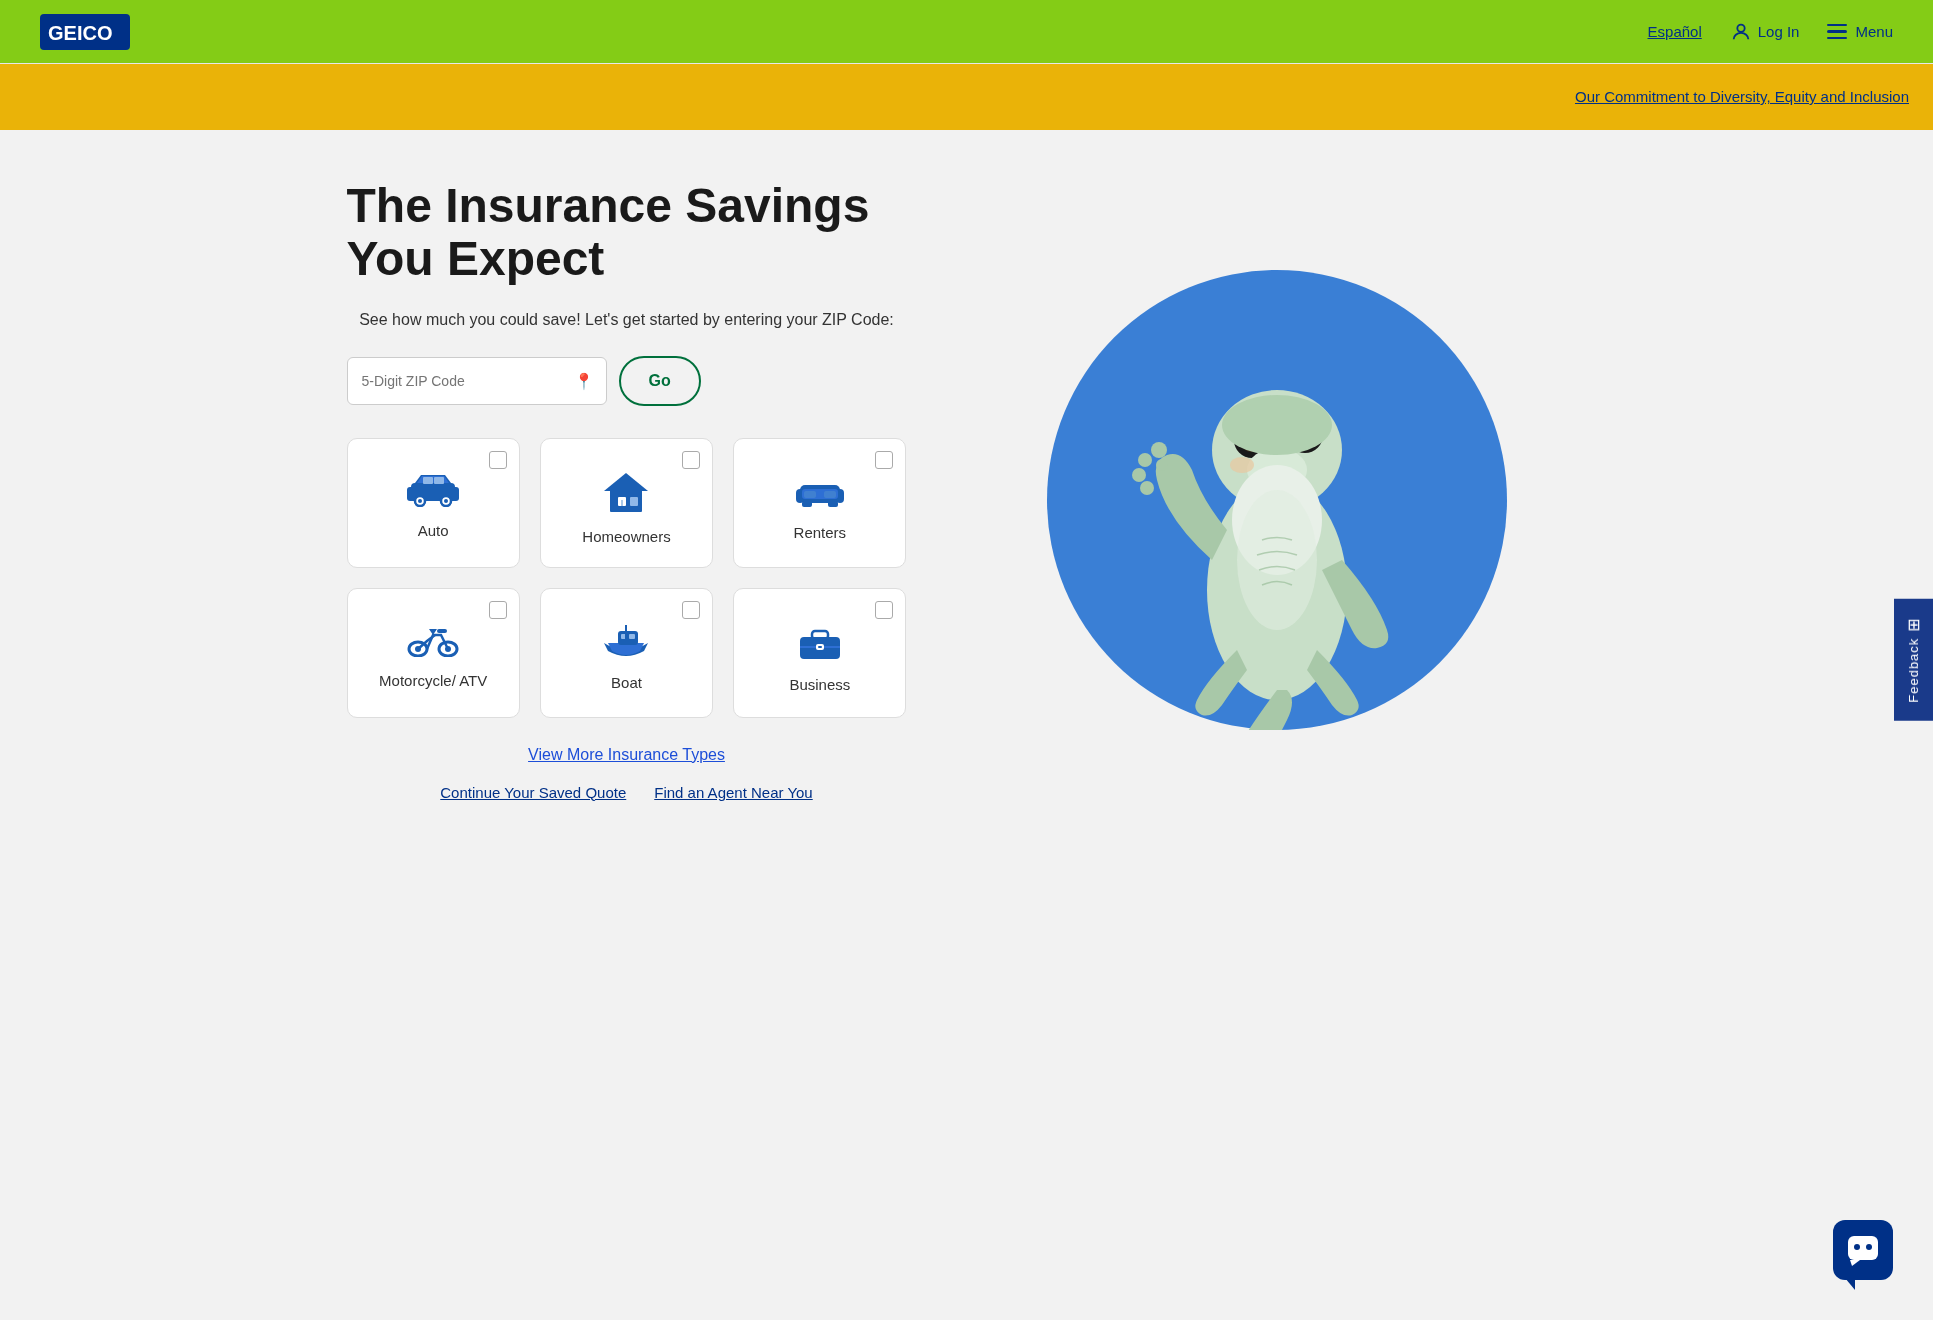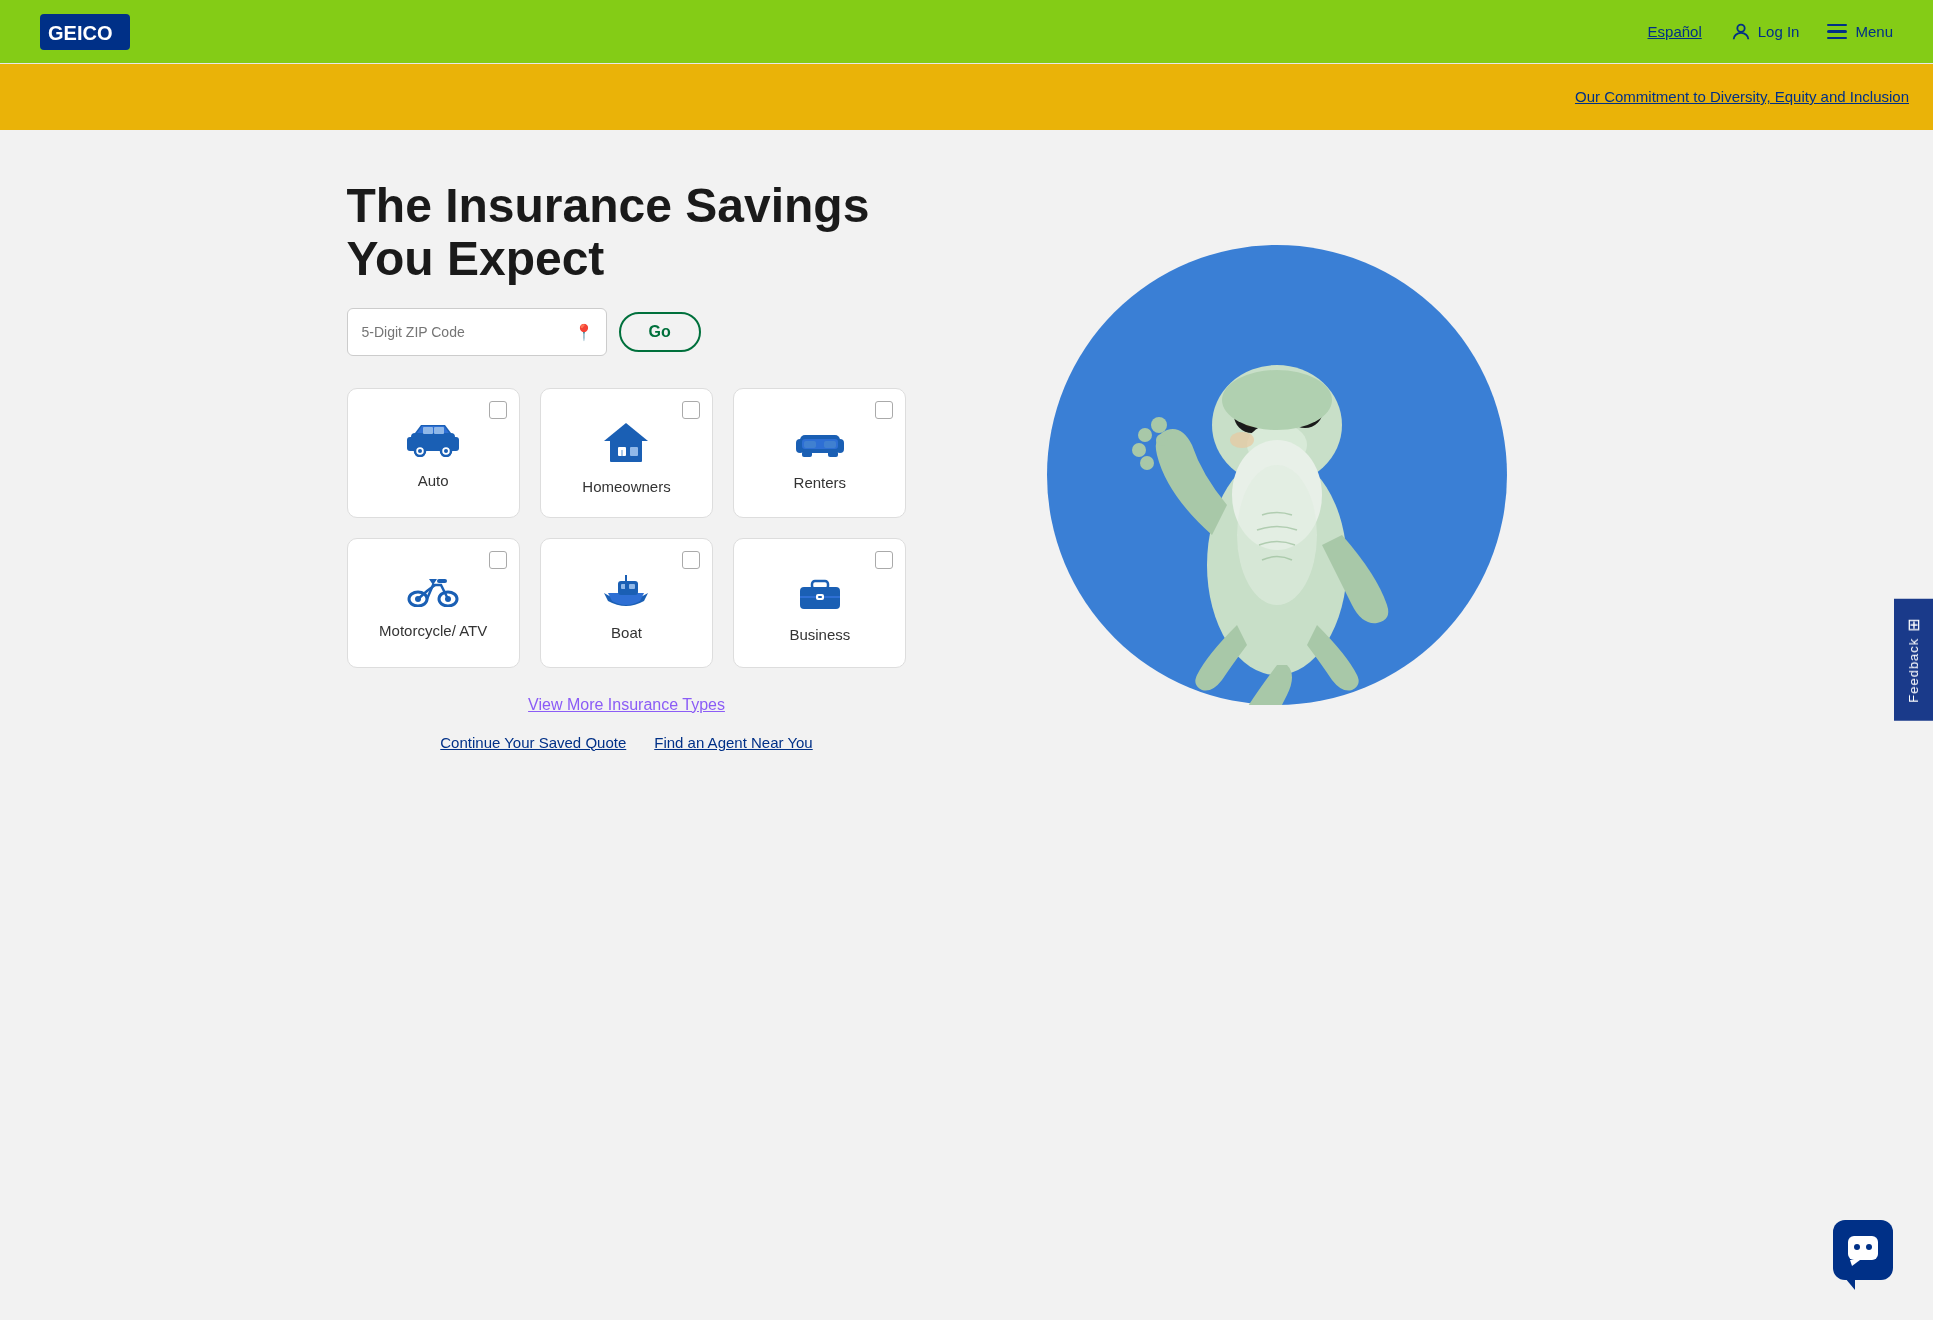--- a/index.html
+++ b/index.html
@@ -139,21 +139,21 @@
     }
     .location-icon {
       position: absolute;
       right: 12px;
       top: 50%;
       transform: translateY(-50%);
       color: #666;
       font-size: 16px;
     }
     .go-btn {
-      height: 40px;
+      height: 50px;
       padding: 0 28px;
       border: 2.5px solid #00703c;
       background: transparent;
       color: #00703c;
       font-size: 16px;
       font-weight: 600;
       border-radius: 50px;
       cursor: pointer;
       transition: background 0.2s, color 0.2s;
     }
@@ -202,21 +202,21 @@
       color: #333;
       text-align: center;
       font-weight: 400;
       line-height: 1.3;
     }
 
     
     .view-more-link {
       display: block;
       text-align: center;
-      color: #8b5cf6;
+      color: #1d4ed8;
       text-decoration: underline;
       font-size: 16px;
       cursor: pointer;
       margin-bottom: 20px;
       font-weight: 500;
     }
     .start-quote-btn {
       display: block;
       width: 100%;
       max-width: 300px;
@@ -344,20 +344,21 @@
 
 <div class="banner">
   <a class="banner-link">Our Commitment to Diversity, Equity and Inclusion</a>
 </div>
 
 <main class="main">
   <div class="left-section">
 
     <h1 class="page-title">The Insurance Savings You Expect</h1>
 
+    <p class="subtitle">See how much you could save! Let's get started by entering your ZIP Code:</p>
 
     <div class="zip-row">
       <div class="zip-input-wrapper">
         <input class="zip-input" type="text" placeholder="5-Digit ZIP Code" style="">
         <span class="location-icon">📍</span>
       </div>
       <button class="go-btn">Go</button>
     </div>
 
     <div class="insurance-grid">

